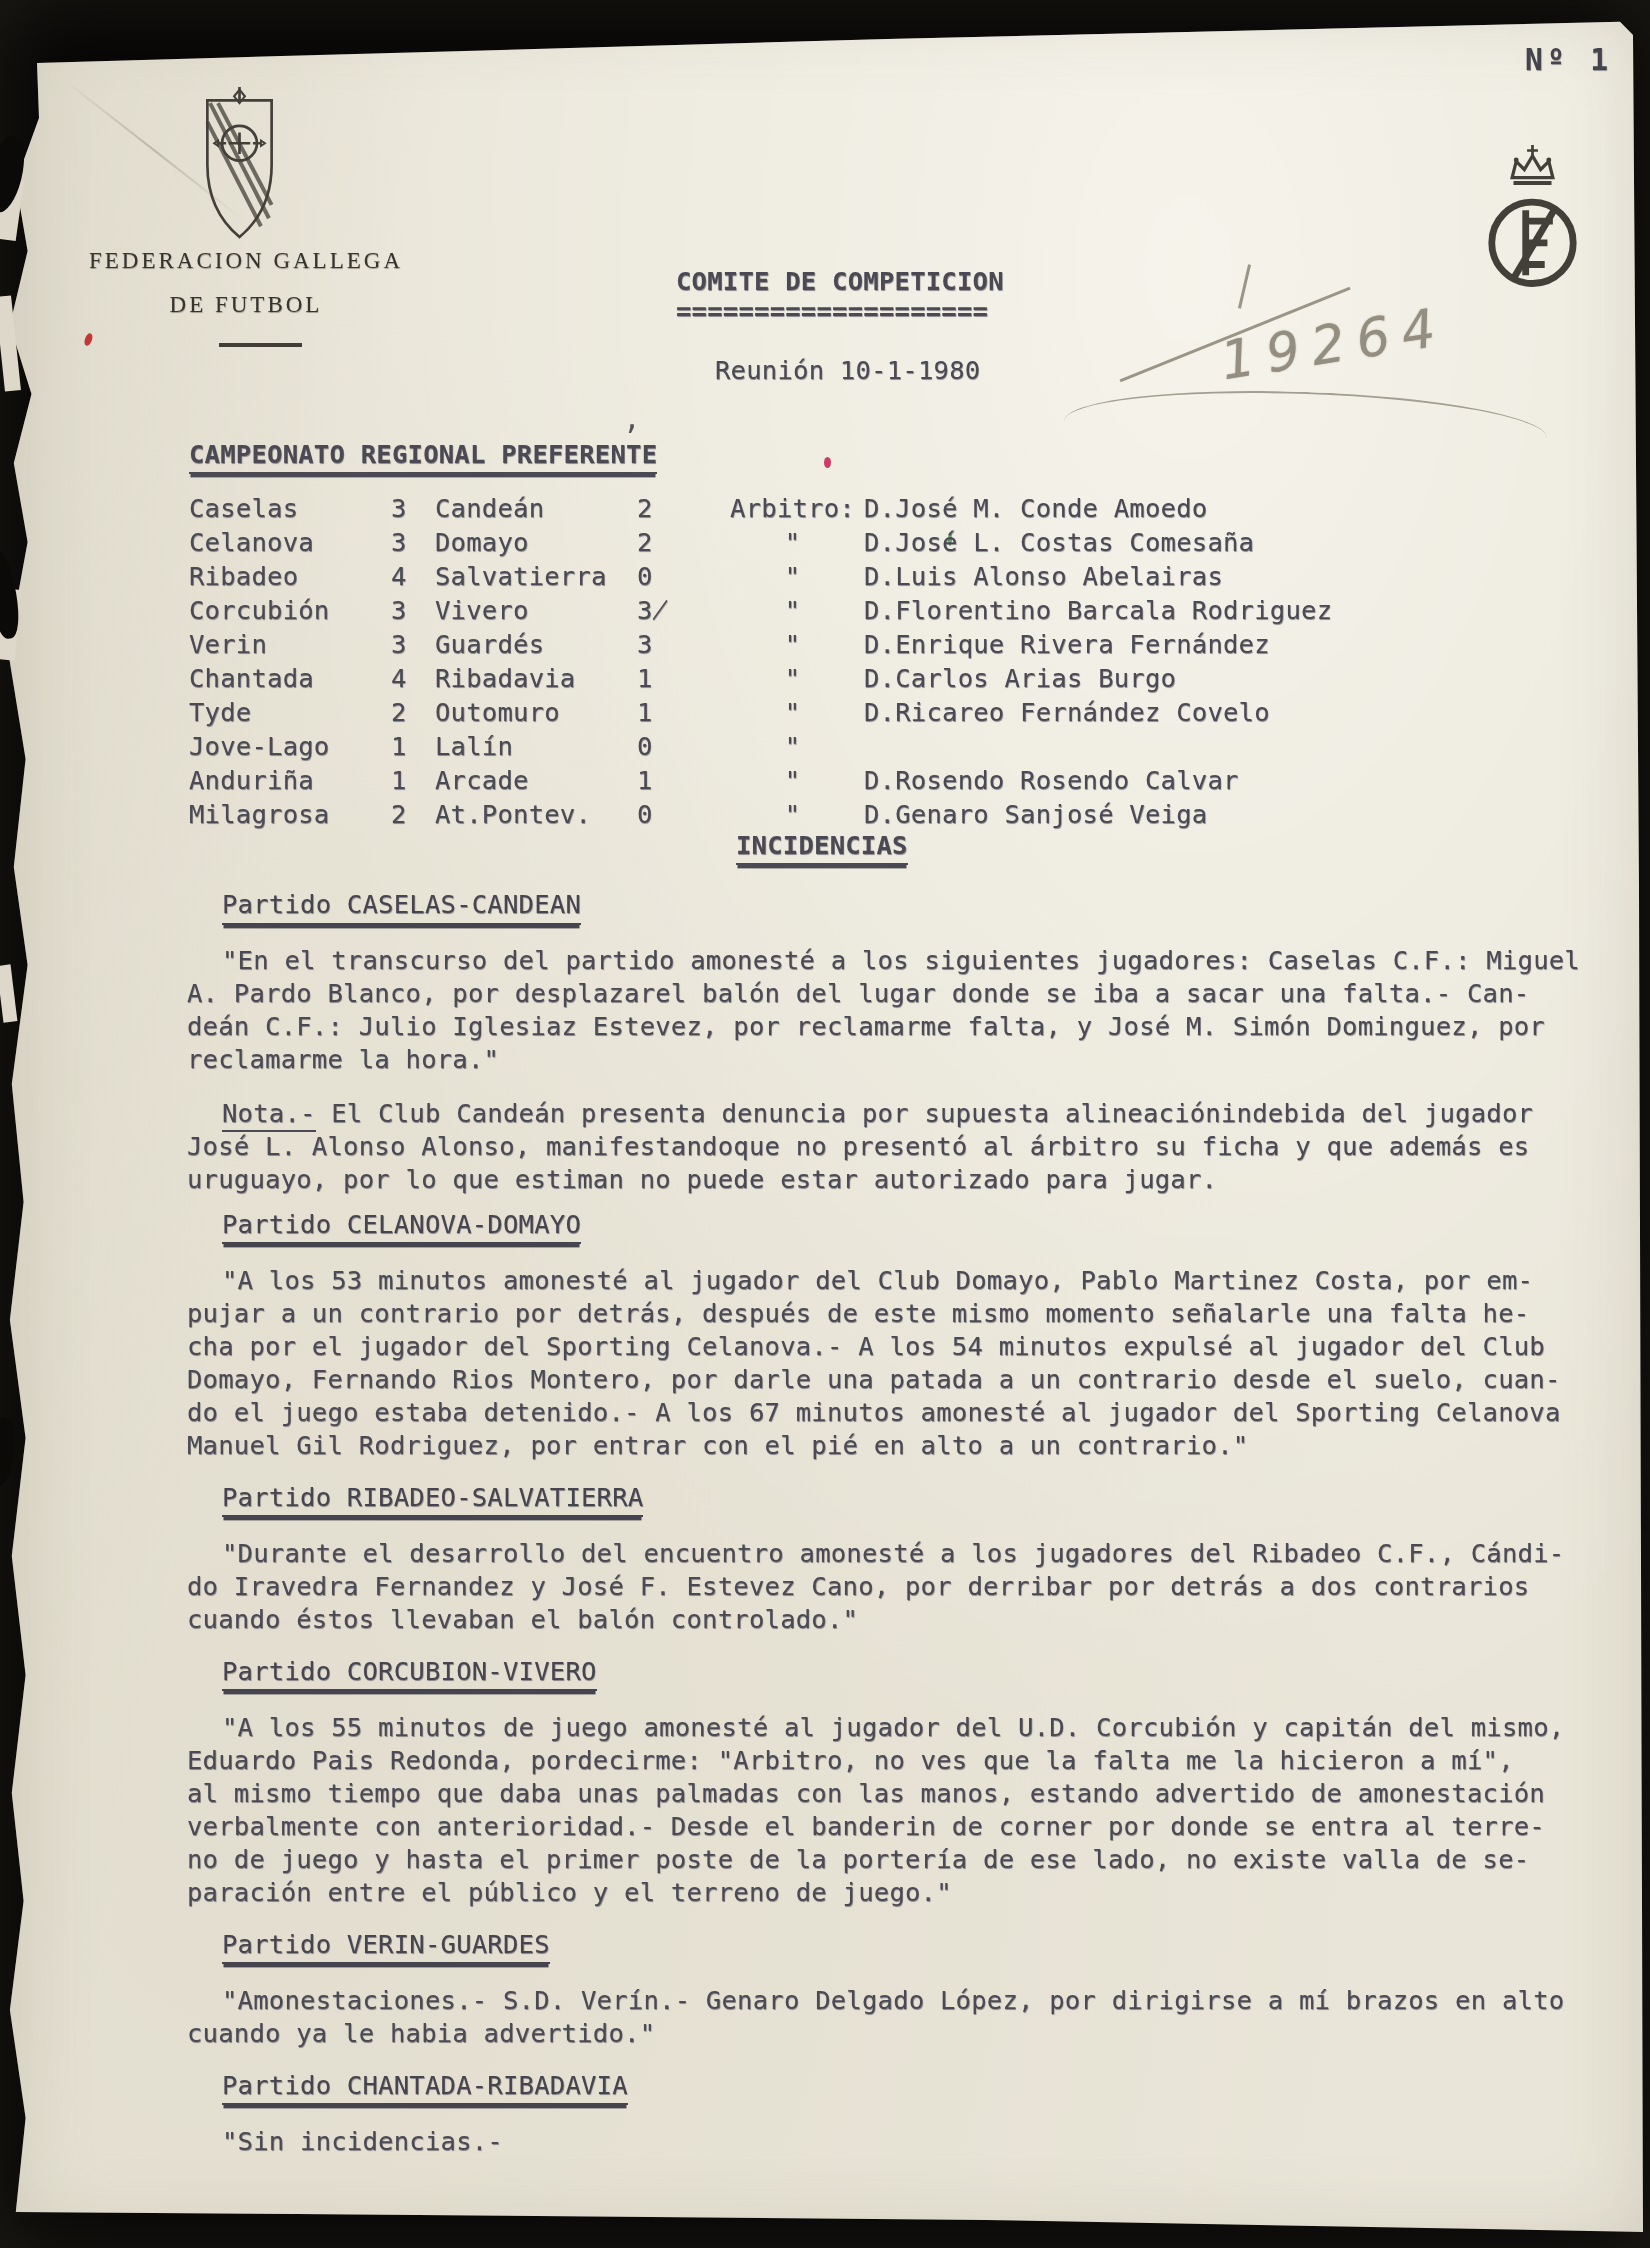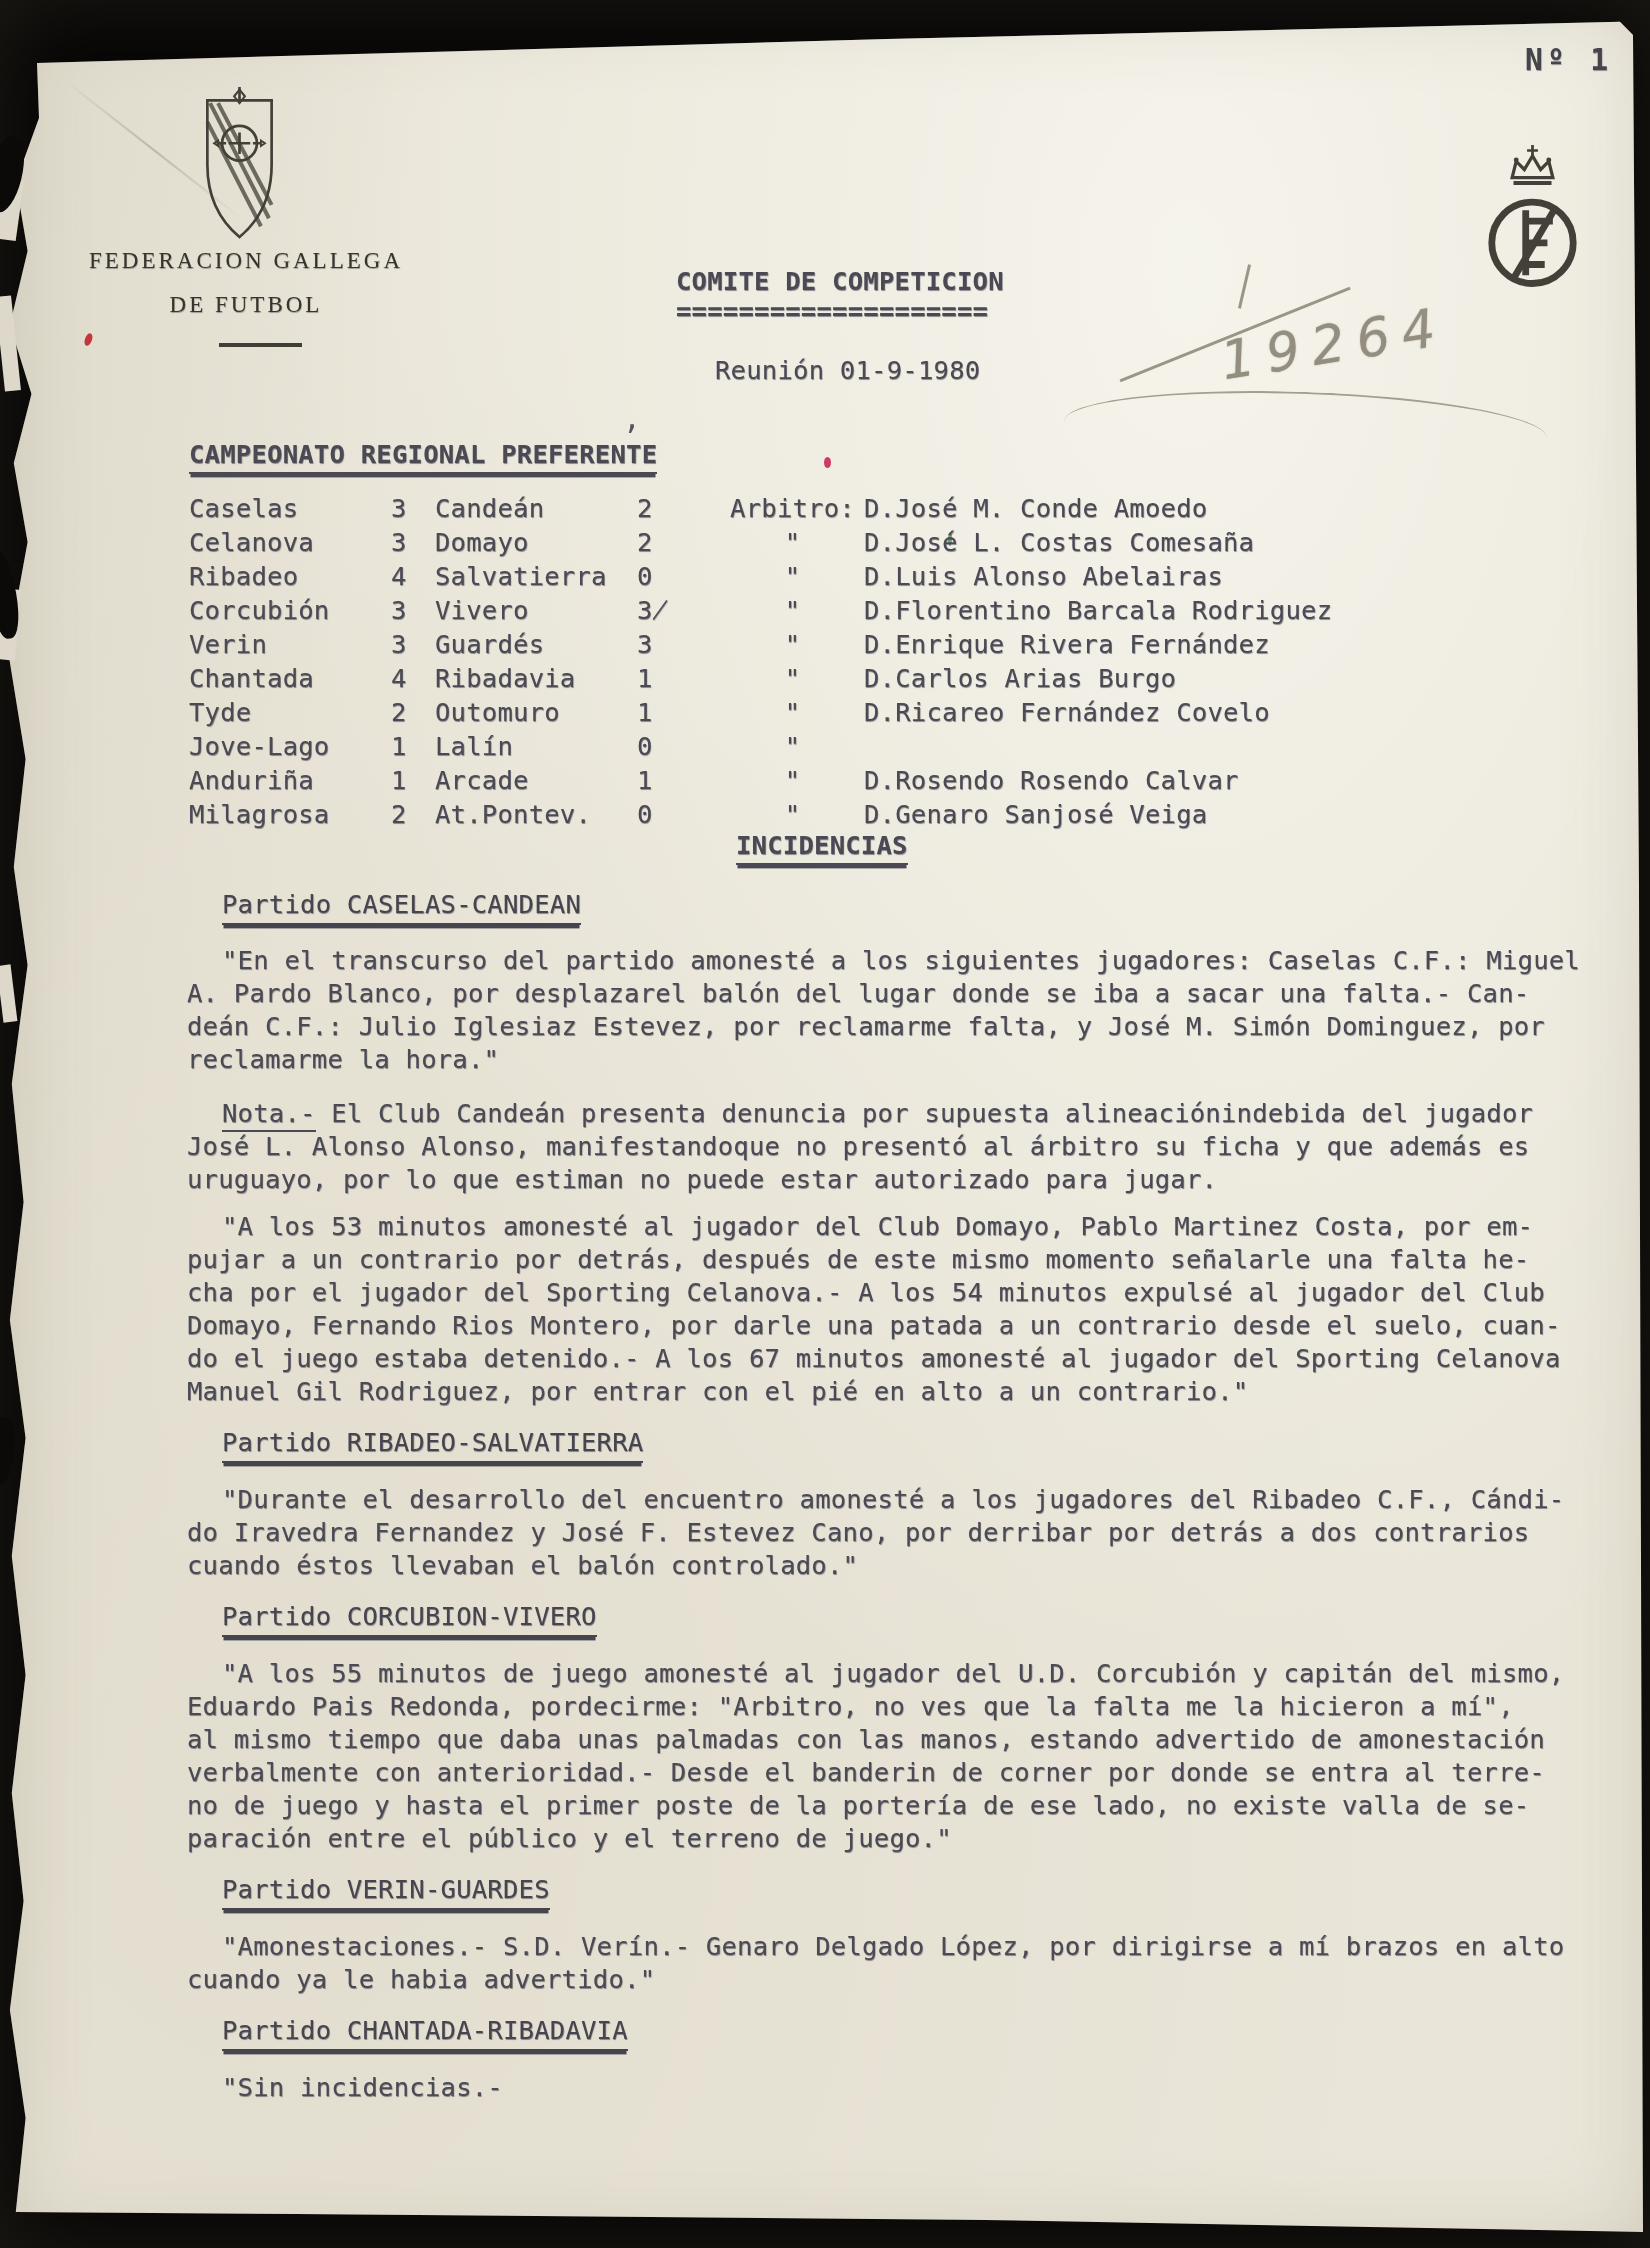--- a/index.html
+++ b/index.html
@@ -96,21 +96,21 @@
   <path class="ln" d="M22 42 h16 M30 34 v16 M14 42 h6 M40 42 h6" stroke-width="2"></path>
   <path class="ln" d="M14 40 l-3 2 l3 2 z M46 40 l3 2 l-3 2 z" stroke-width="1.4" fill="#43403a"></path>
 </svg>
 
 <div class="org" style="top:248px;">FEDERACION GALLEGA</div>
 <div class="org" style="top:292px;">DE FUTBOL</div>
 <div class="org-rule"></div>
 
 <div class="typed" style="left:676px;top:266px;font-weight:bold;">COMITE DE COMPETICION</div>
 <div class="typed" style="left:676px;top:296px;font-weight:bold;">====================</div>
-<div class="typed" style="left:715px;top:355px;">Reunión 01-9-1980</div>
+<div class="typed" style="left:715px;top:355px;">Reunión 10-1-1980</div>
 
 <div class="num-label">Nº 1</div>
 
 <svg style="position:absolute;left:1485px;top:140px;" width="95" height="173" viewBox="0 0 70 124">
   <path class="ln" d="M35 2 v8 M31 6 h8" stroke-width="2"></path>
   <path class="ln" d="M20 26 l3 -12 l6 6 l6 -10 l6 10 l6 -6 l3 12 z" stroke-width="2.4"></path>
   <circle cx="23" cy="13" r="1.8" fill="#43403a"></circle>
     <circle cx="47" cy="13" r="1.8" fill="#43403a"></circle>
   <path class="ln" d="M21 30 h28" stroke-width="3"></path>
   <circle class="ln" cx="35" cy="74" r="30" stroke-width="5"></circle>
@@ -230,20 +230,21 @@
       <p class="sec-body">"En el transcurso del partido amonesté a los siguientes jugadores: Caselas C.F.: Miguel
 A. Pardo Blanco, por desplazarel balón del lugar donde se iba a sacar una falta.- Can-
 deán C.F.: Julio Iglesiaz Estevez, por reclamarme falta, y José M. Simón Dominguez, por
 reclamarme la hora."</p>
       <p class="sec-note"><span class="note-label">Nota.-</span><span class="note-body"> El Club Candeán presenta denuncia por supuesta alineaciónindebida del jugador
 José L. Alonso Alonso, manifestandoque no presentó al árbitro su ficha y que además es
 uruguayo, por lo que estiman no puede estar autorizado para jugar.</span></p>
     </section>
 
     <section class="sec">
+      <div class="sec-title-wrap"><h3 class="sec-title u2">Partido CELANOVA-DOMAYO</h3></div>
       <p class="sec-body">"A los 53 minutos amonesté al jugador del Club Domayo, Pablo Martinez Costa, por em-
 pujar a un contrario por detrás, después de este mismo momento señalarle una falta he-
 cha por el jugador del Sporting Celanova.- A los 54 minutos expulsé al jugador del Club
 Domayo, Fernando Rios Montero, por darle una patada a un contrario desde el suelo, cuan-
 do el juego estaba detenido.- A los 67 minutos amonesté al jugador del Sporting Celanova
 Manuel Gil Rodriguez, por entrar con el pié en alto a un contrario."</p>
 
     </section>
 
     <section class="sec">

